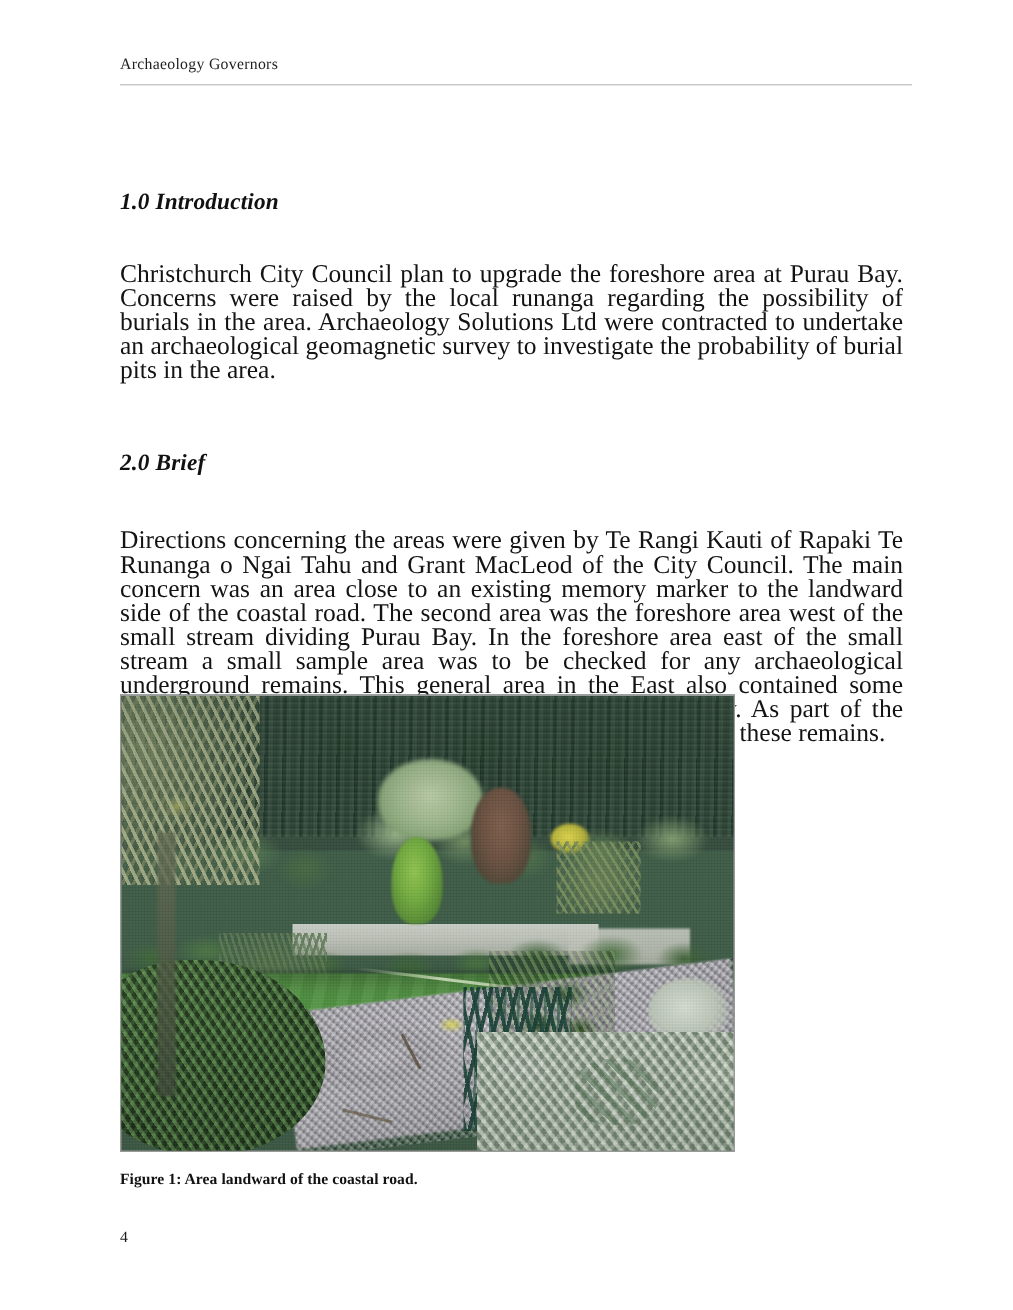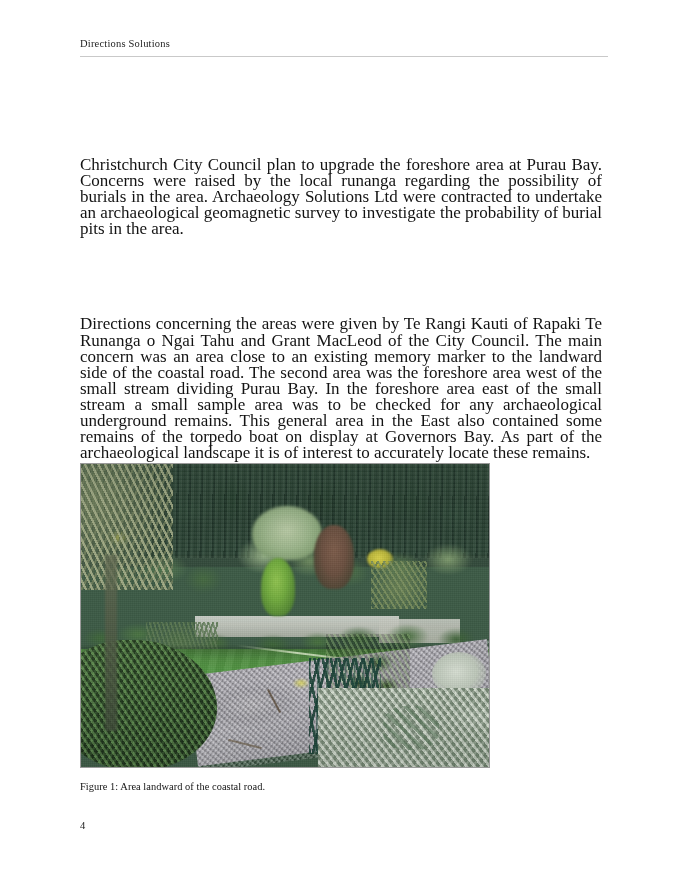--- a/index.html
+++ b/index.html
@@ -92,21 +92,21 @@
     border: 1px solid #9a9a9a;
     box-sizing: border-box;
     background: #3c5a45;
   }
   .figure-caption {
     position: absolute;
     left: 80px;
     top: 781px;
     font-family: "Liberation Serif", "DejaVu Serif", serif;
     font-size: 10.4px;
-    font-weight: normal;
+    font-weight: bold;
     color: #121212;
     letter-spacing: 0.05px;
   }
 
   
   .page-number {
     position: absolute;
     left: 80px;
     top: 820px;
     font-family: "Liberation Serif", "DejaVu Serif", serif;
@@ -446,31 +446,33 @@
       repeating-linear-gradient(90deg, rgba(255,255,255,0.018) 0px, rgba(255,255,255,0.018) 1px, rgba(0,0,0,0.018) 1px, rgba(0,0,0,0.018) 2px);
     pointer-events: none;
   }
 </style>
 </head>
 <body>
 
 <div class="page">
 
   <div class="running-header">
-    <div class="running-header-text">Directions Solutions</div>
+    <div class="running-header-text">Archaeology Governors</div>
     <div class="header-rule"></div>
   </div>
 
   <div class="content">
 
+    <h2 class="section-heading">1.0 Introduction</h2>
     <div class="gap-heading-to-para"></div>
     <p class="body-para">Christchurch City Council plan to upgrade the foreshore area at Purau Bay. Concerns were raised by the local runanga regarding the possibility of burials in the area. Archaeology Solutions Ltd were contracted to undertake an archaeological geomagnetic survey to investigate the probability of burial pits in the area.</p>
 
     <div class="gap-para-to-heading"></div>
 
+    <h2 class="section-heading">2.0 Brief</h2>
     <div class="gap-heading2-to-para"></div>
     <p class="body-para">Directions concerning the areas were given by Te Rangi Kauti of Rapaki Te Runanga o Ngai Tahu and Grant MacLeod of the City Council. The main concern was an area close to an existing memory marker to the landward side of the coastal road. The second area was the foreshore area west of the small stream dividing Purau Bay. In the foreshore area east of the small stream a small sample area was to be checked for any archaeological underground remains. This general area in the East also contained some remains of the torpedo boat on display at Governors Bay. As part of the archaeological landscape it is of interest to accurately locate these remains.</p>
   </div>
 
   <div class="figure-block">
     <div class="figure-photo" aria-label="Colour photograph of a mown green lawn bordered by a grey gravel mulch path in the foreground, with mixed garden shrubs, a cabbage tree at the left edge, a pale retaining wall and dense dark conifer forest covering the hillside behind.">
       <div class="scene">
         <div class="layer ph-skyline"></div>
         <div class="layer ph-forest-far"></div>
         <div class="layer ph-conifer-texture"></div>

